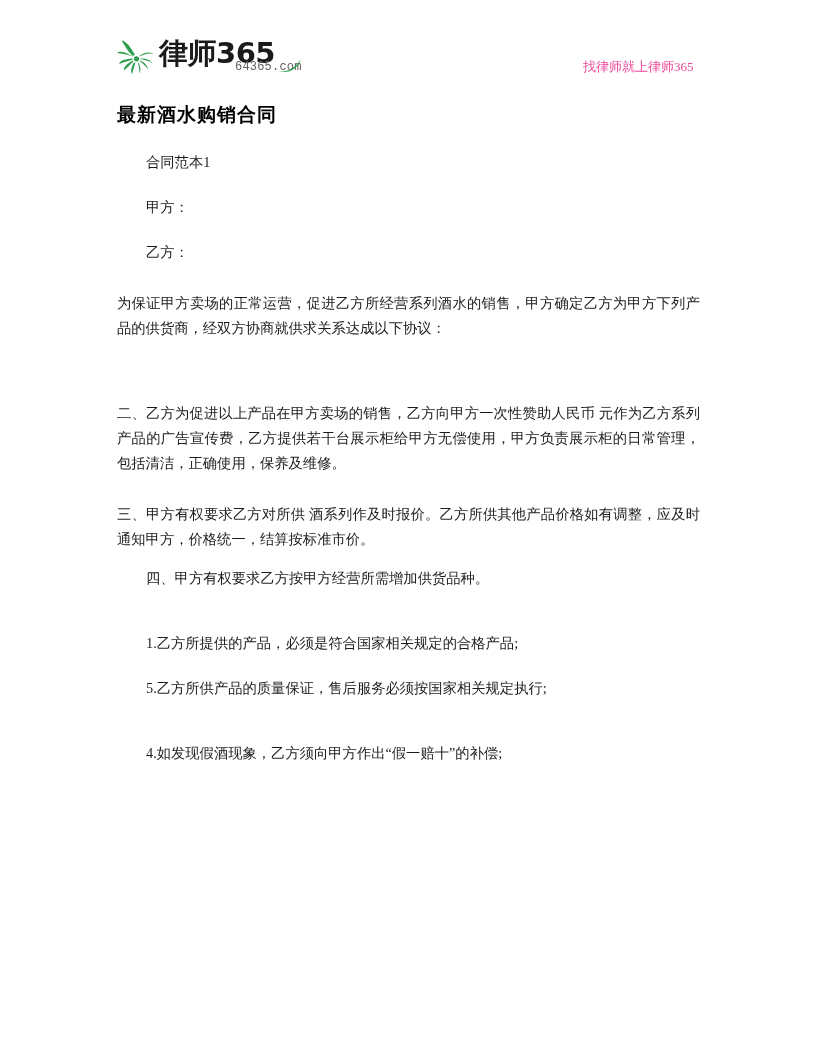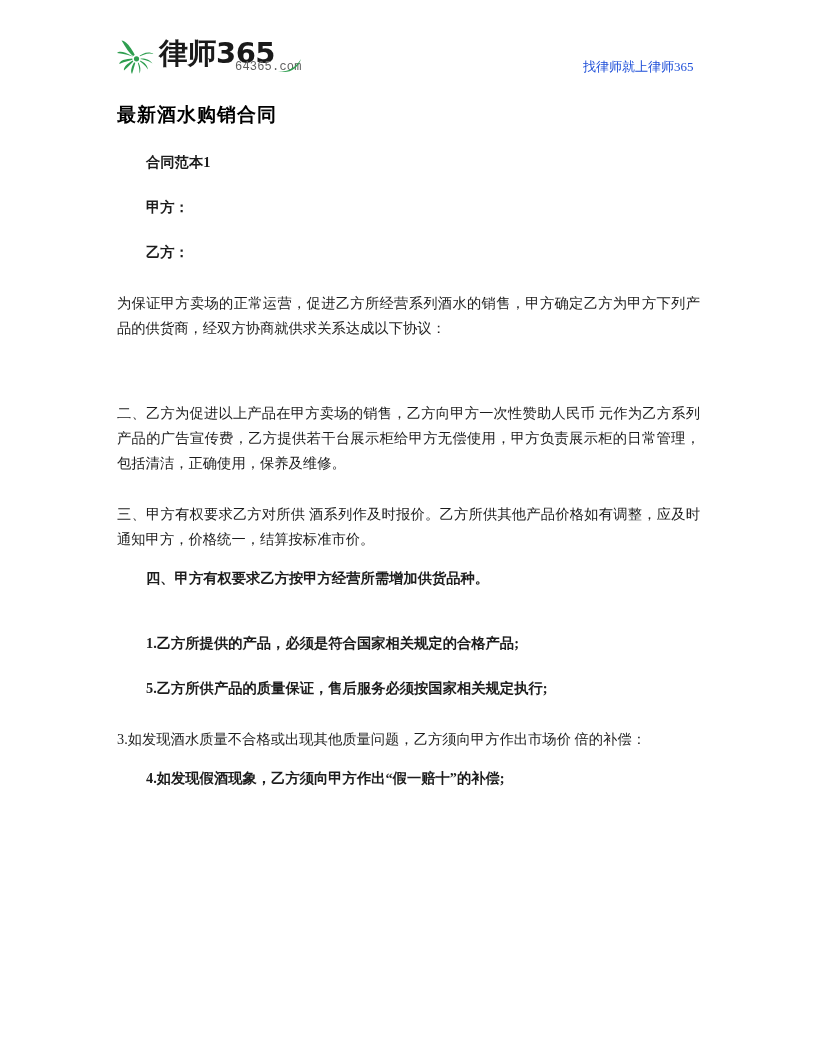--- a/index.html
+++ b/index.html
@@ -86,21 +86,21 @@
     height: 16px;
   }
 
   .tagline {
     position: absolute;
     left: 583px;
     top: 47px;
     font-family: "Liberation Serif", "DejaVu Serif", serif;
     font-size: 13px;
     line-height: 16px;
-    color: #1d4ed8;
+    color: #ec4899;
     white-space: nowrap;
   }
 
   
   .doc {
     position: absolute;
     left: 117px;
     top: 90px;
     width: 583px;
   }
@@ -122,21 +122,20 @@
     line-height: 25px;
     color: #1c1c1c;
     margin: 0;
     text-align: justify;
     text-justify: inter-ideograph;
     word-break: break-all;
   }
 
   .para.indent {
     text-indent: 29px;
-    font-weight: bold;
   }
 
   .gap-sm { height: 14px; }
   .gap-md { height: 20px; }
   .gap-lg { height: 26px; }
 </style>
 </head>
 <body>
 
 <div class="page">
@@ -211,21 +210,20 @@
     <div class="gap-lg"></div>
 
     <div class="gap-sm"></div>
 
     <p class="para indent">1.乙方所提供的产品，必须是符合国家相关规定的合格产品;</p>
     <div class="gap-md"></div>
 
     <p class="para indent">5.乙方所供产品的质量保证，售后服务必须按国家相关规定执行;</p>
     <div class="gap-lg"></div>
 
-    <p class="para">3.如发现酒水质量不合格或出现其他质量问题，乙方须向甲方作出市场价 倍的补偿：</p>
     <div class="gap-sm"></div>
 
     <p class="para indent">4.如发现假酒现象，乙方须向甲方作出“假一赔十”的补偿;</p>
     <div class="gap-md"></div>
 
 
   </div>
 
 </div>
 

